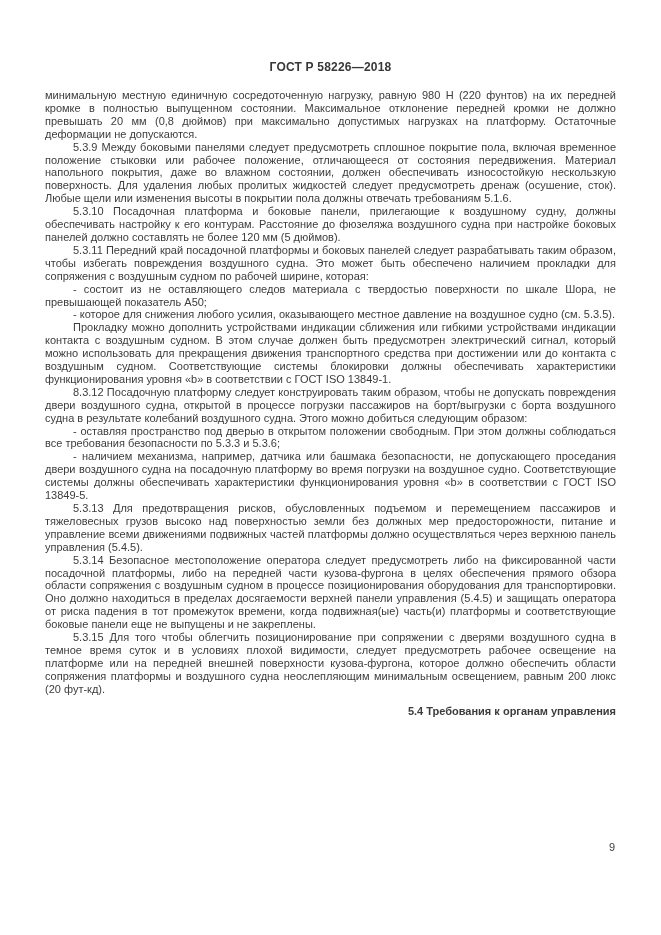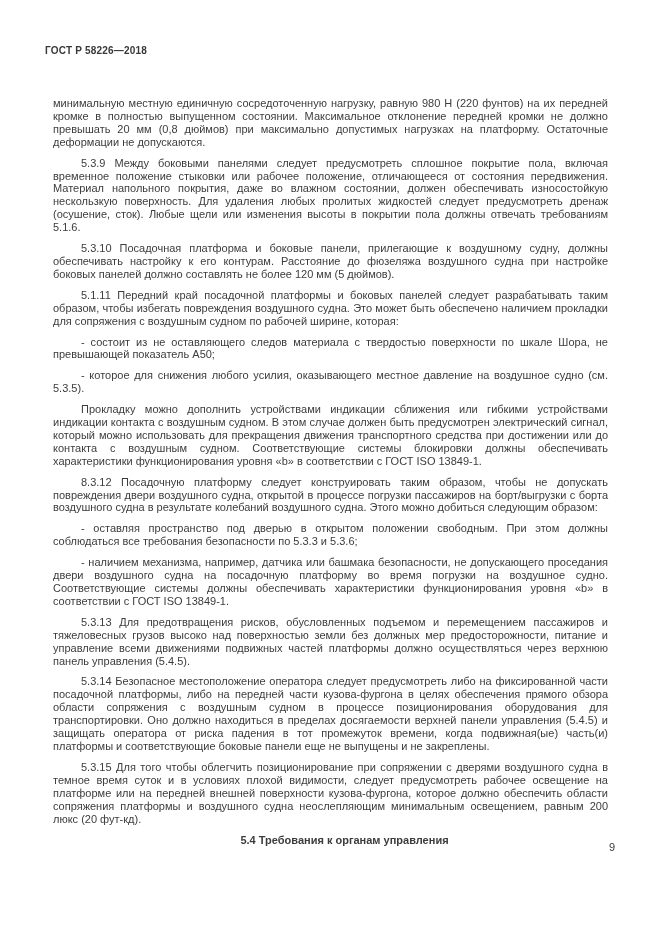--- a/index.html
+++ b/index.html
@@ -11,79 +11,79 @@
     position: relative;
     width: 661px;
     height: 935px;
     background: #ffffff;
     overflow: hidden;
     font-family: "Liberation Sans", sans-serif;
     color: #3c3c3c;
   }
   .doc-header {
     position: absolute;
-    top: 45px;
+    top: 60px;
     left: 45px;
     right: 45px;
-    text-align: left;
-    font-size: 10px;
+    text-align: center;
+    font-size: 12px;
     font-weight: bold;
     color: #383838;
     letter-spacing: 0.2px;
   }
   .doc-body {
     position: absolute;
     top: 89px;
     left: 45px;
     width: 571px;
     font-size: 11px;
     line-height: 12.9px;
     text-align: justify;
     hyphens: auto;
     -webkit-hyphens: auto;
   }
   .doc-body p {
-    margin: 8px;
+    margin: 0;
     padding: 0;
     text-indent: 28px;
   }
   .doc-body p.continuation {
     text-indent: 0;
   }
   .doc-body p.heading {
     font-weight: bold;
     margin: 9px 0 7px 0;
-    text-align: center;
+    text-align: right;
   }
   .page-number {
     position: absolute;
     top: 841px;
     right: 46px;
     font-size: 11px;
     color: #3c3c3c;
   }
 </style>
 </head>
 <body>
 
 <div class="page">
 
   <div class="doc-header">ГОСТ Р 58226—2018</div>
 
   <div class="doc-body">
     <p class="continuation">минимальную местную единичную сосредоточенную нагрузку, равную 980 Н (220 фунтов) на их передней кромке в полностью выпущенном состоянии. Максимальное отклонение передней кромки не должно превышать 20 мм (0,8 дюймов) при максимально допустимых нагрузках на платформу. Остаточные деформации не допускаются.</p>
     <p class="paragraph">5.3.9 Между боковыми панелями следует предусмотреть сплошное покрытие пола, включая временное положение стыковки или рабочее положение, отличающееся от состояния передвижения. Материал напольного покрытия, даже во влажном состоянии, должен обеспечивать износостойкую нескользкую поверхность. Для удаления любых пролитых жидкостей следует предусмотреть дренаж (осушение, сток). Любые щели или изменения высоты в покрытии пола должны отвечать требованиям 5.1.6.</p>
     <p class="paragraph">5.3.10 Посадочная платформа и боковые панели, прилегающие к воздушному судну, должны обеспечивать настройку к его контурам. Расстояние до фюзеляжа воздушного судна при настройке боковых панелей должно составлять не более 120 мм (5 дюймов).</p>
-    <p class="paragraph">5.1.11 Передний край посадочной платформы и боковых панелей следует разрабатывать таким образом, чтобы избегать повреждения воздушного судна. Это может быть обеспечено наличием прокладки для сопряжения с воздушным судном по рабочей ширине, которая:</p>
+    <p class="paragraph">5.3.11 Передний край посадочной платформы и боковых панелей следует разрабатывать таким образом, чтобы избегать повреждения воздушного судна. Это может быть обеспечено наличием прокладки для сопряжения с воздушным судном по рабочей ширине, которая:</p>
     <p class="list-item">- состоит из не оставляющего следов материала с твердостью поверхности по шкале Шора, не превышающей показатель А50;</p>
     <p class="list-item">- которое для снижения любого усилия, оказывающего местное давление на воздушное судно (см. 5.3.5).</p>
     <p class="paragraph">Прокладку можно дополнить устройствами индикации сближения или гибкими устройствами индикации контакта с воздушным судном. В этом случае должен быть предусмотрен электрический сигнал, который можно использовать для прекращения движения транспортного средства при достижении или до контакта с воздушным судном. Соответствующие системы блокировки должны обеспечивать характеристики функционирования уровня «b» в соответствии с ГОСТ ISO 13849-1.</p>
     <p class="paragraph">8.3.12 Посадочную платформу следует конструировать таким образом, чтобы не допускать повреждения двери воздушного судна, открытой в процессе погрузки пассажиров на борт/выгрузки с борта воздушного судна в результате колебаний воздушного судна. Этого можно добиться следующим образом:</p>
     <p class="list-item">- оставляя пространство под дверью в открытом положении свободным. При этом должны соблюдаться все требования безопасности по 5.3.3 и 5.3.6;</p>
-    <p class="list-item">- наличием механизма, например, датчика или башмака безопасности, не допускающего проседания двери воздушного судна на посадочную платформу во время погрузки на воздушное судно. Соответствующие системы должны обеспечивать характеристики функционирования уровня «b» в соответствии с ГОСТ ISO 13849-1.</p>
+    <p class="list-item">- наличием механизма, например, датчика или башмака безопасности, не допускающего проседания двери воздушного судна на посадочную платформу во время погрузки на воздушное судно. Соответствующие системы должны обеспечивать характеристики функционирования уровня «b» в соответствии с ГОСТ ISO 13849-5.</p>
     <p class="paragraph">5.3.13 Для предотвращения рисков, обусловленных подъемом и перемещением пассажиров и тяжеловесных грузов высоко над поверхностью земли без должных мер предосторожности, питание и управление всеми движениями подвижных частей платформы должно осуществляться через верхнюю панель управления (5.4.5).</p>
     <p class="paragraph">5.3.14 Безопасное местоположение оператора следует предусмотреть либо на фиксированной части посадочной платформы, либо на передней части кузова-фургона в целях обеспечения прямого обзора области сопряжения с воздушным судном в процессе позиционирования оборудования для транспортировки. Оно должно находиться в пределах досягаемости верхней панели управления (5.4.5) и защищать оператора от риска падения в тот промежуток времени, когда подвижная(ые) часть(и) платформы и соответствующие боковые панели еще не выпущены и не закреплены.</p>
     <p class="paragraph">5.3.15 Для того чтобы облегчить позиционирование при сопряжении с дверями воздушного судна в темное время суток и в условиях плохой видимости, следует предусмотреть рабочее освещение на платформе или на передней внешней поверхности кузова-фургона, которое должно обеспечить области сопряжения платформы и воздушного судна неослепляющим минимальным освещением, равным 200 люкс (20 фут-кд).</p>
     <p class="heading">5.4 Требования к органам управления</p>
   </div>
 
   <div class="page-number">9</div>
 
 </div>
 

